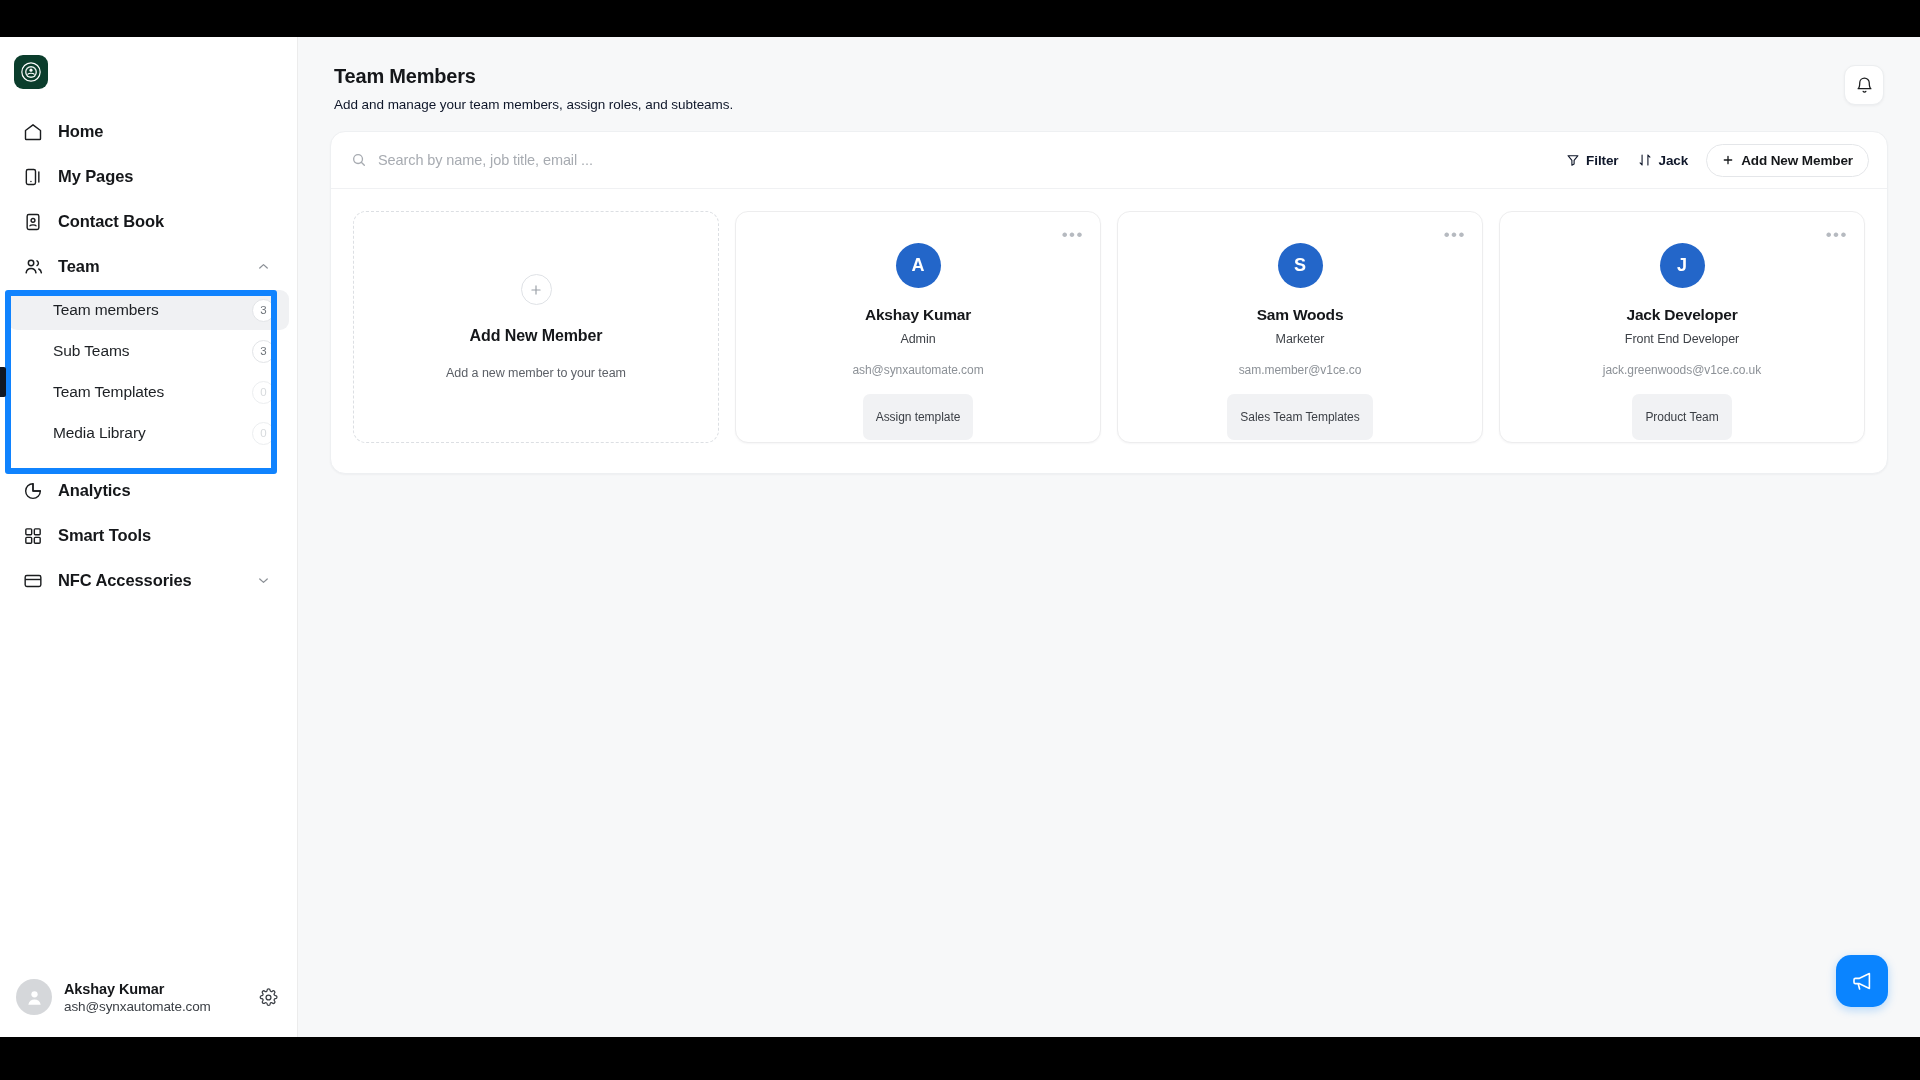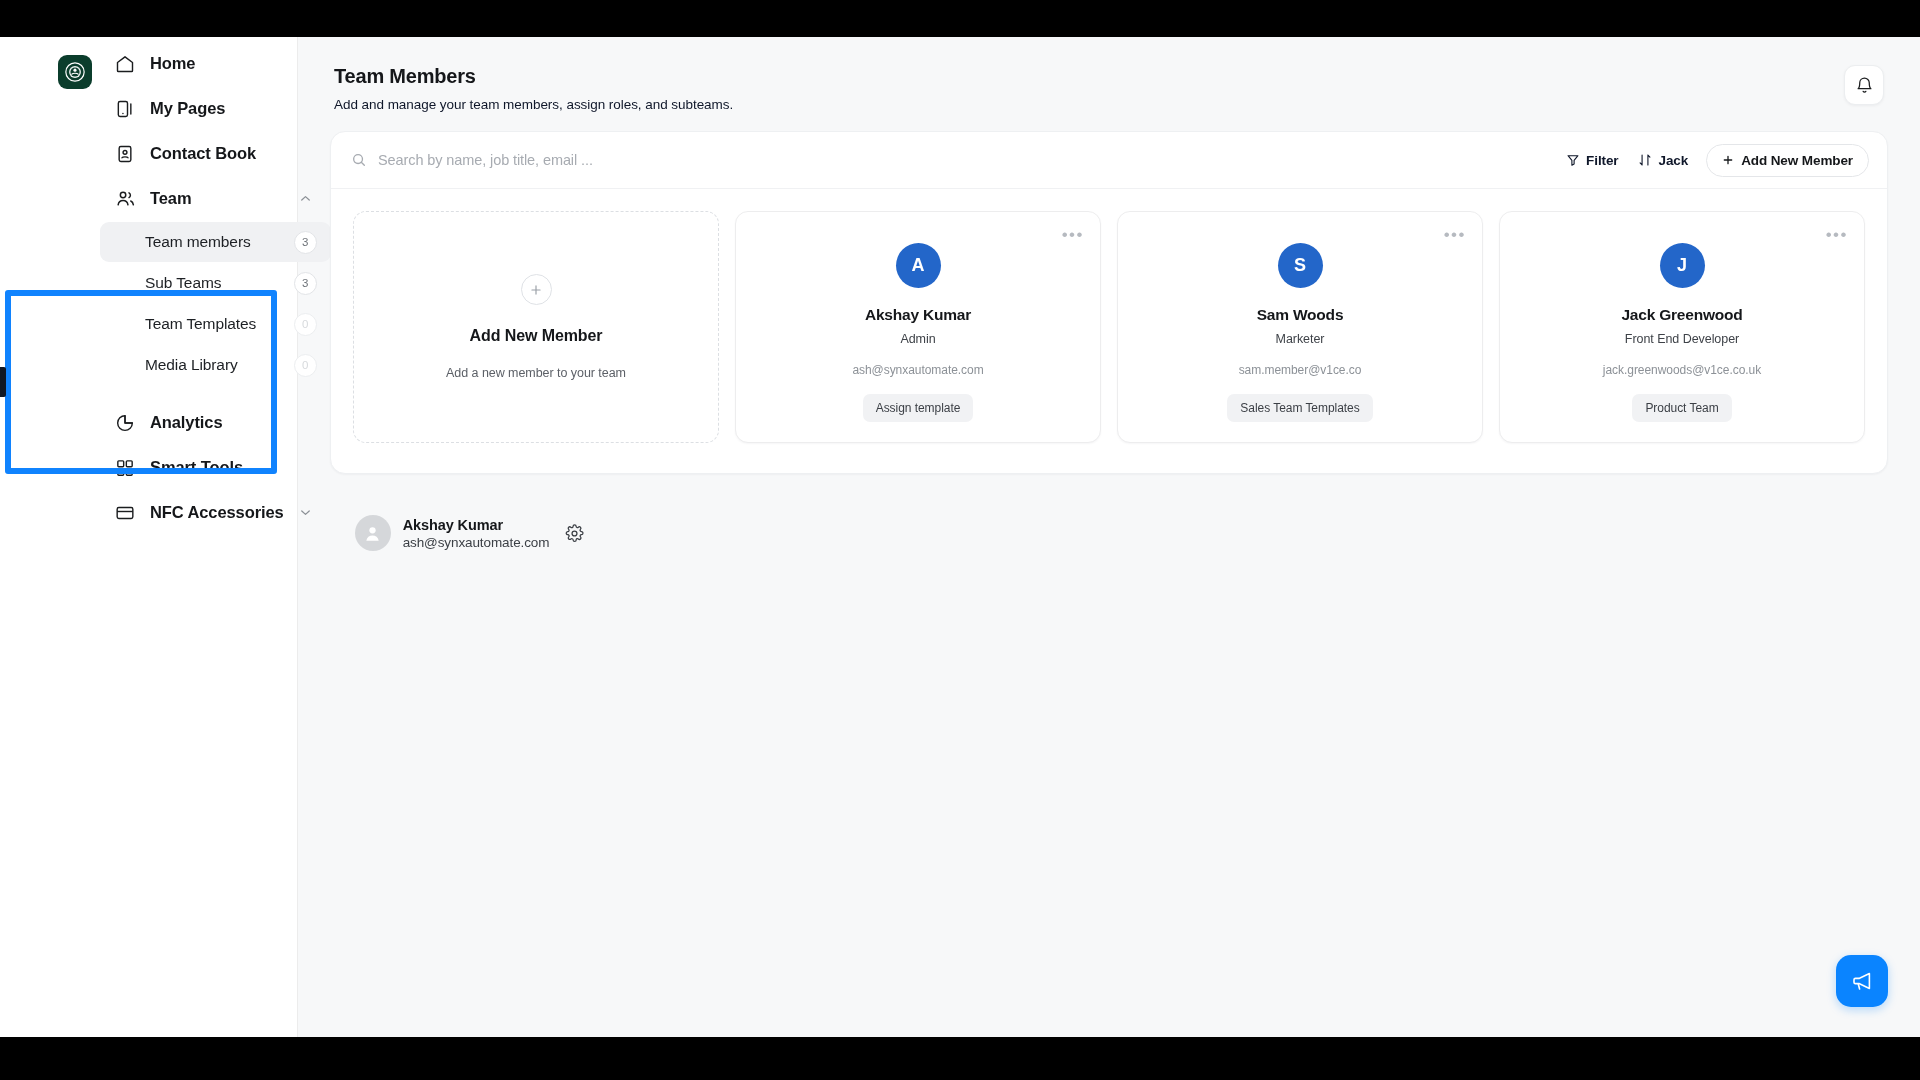--- a/index.html
+++ b/index.html
@@ -23,24 +23,23 @@
     overflow: hidden;
   }
 
   
   .sidebar {
     width: 298px;
     height: 100%;
     background: #ffffff;
     border-right: 1px solid #ececec;
     display: flex;
-    flex-direction: row;
+    flex-direction: column;
     position: relative;
     flex-shrink: 0;
-    padding-left: 44px;
   }
 
   .logo-row {
     padding: 18px 0 16px 14px;
   }
   .logo {
     width: 34px; height: 34px;
     border-radius: 9px;
     background: #0b3d2c;
     display: flex; align-items: center; justify-content: center;
@@ -347,21 +346,21 @@
   .m-email {
     margin-top: 17px;
     font-size: 12px;
     color: #8c9197;
     letter-spacing: -0.05px;
   }
   .m-tag {
     margin-top: 17px;
     background: #f1f2f4;
     border-radius: 7px;
-    padding: 7px 13px;
+    padding: 16px 13px;
     font-size: 12px;
     color: #3b3f45;
     letter-spacing: -0.05px;
     cursor: pointer;
   }
   .dots {
     position: absolute;
     top: 14px;
     right: 16px;
     color: #b6bac0;
@@ -618,21 +617,21 @@
           <div class="avatar-lg">S</div>
           <div class="m-name">Sam Woods</div>
           <div class="m-role">Marketer</div>
           <div class="m-email">sam.member@v1ce.co</div>
           <div class="m-tag">Sales Team Templates</div>
         </div>
 
         <div class="card member">
           <div class="dots">•••</div>
           <div class="avatar-lg">J</div>
-          <div class="m-name">Jack Greenwood</div>
+          <div class="m-name">Jack Developer</div>
           <div class="m-role">Front End Developer</div>
           <div class="m-email">jack.greenwoods@v1ce.co.uk</div>
           <div class="m-tag">Product Team</div>
         </div>
 
       </div>
     </section>
 
     <div class="fab">
       <svg width="24" height="24" viewBox="0 0 24 24" fill="none" stroke="#ffffff" stroke-width="1.6" stroke-linecap="round" stroke-linejoin="round">

